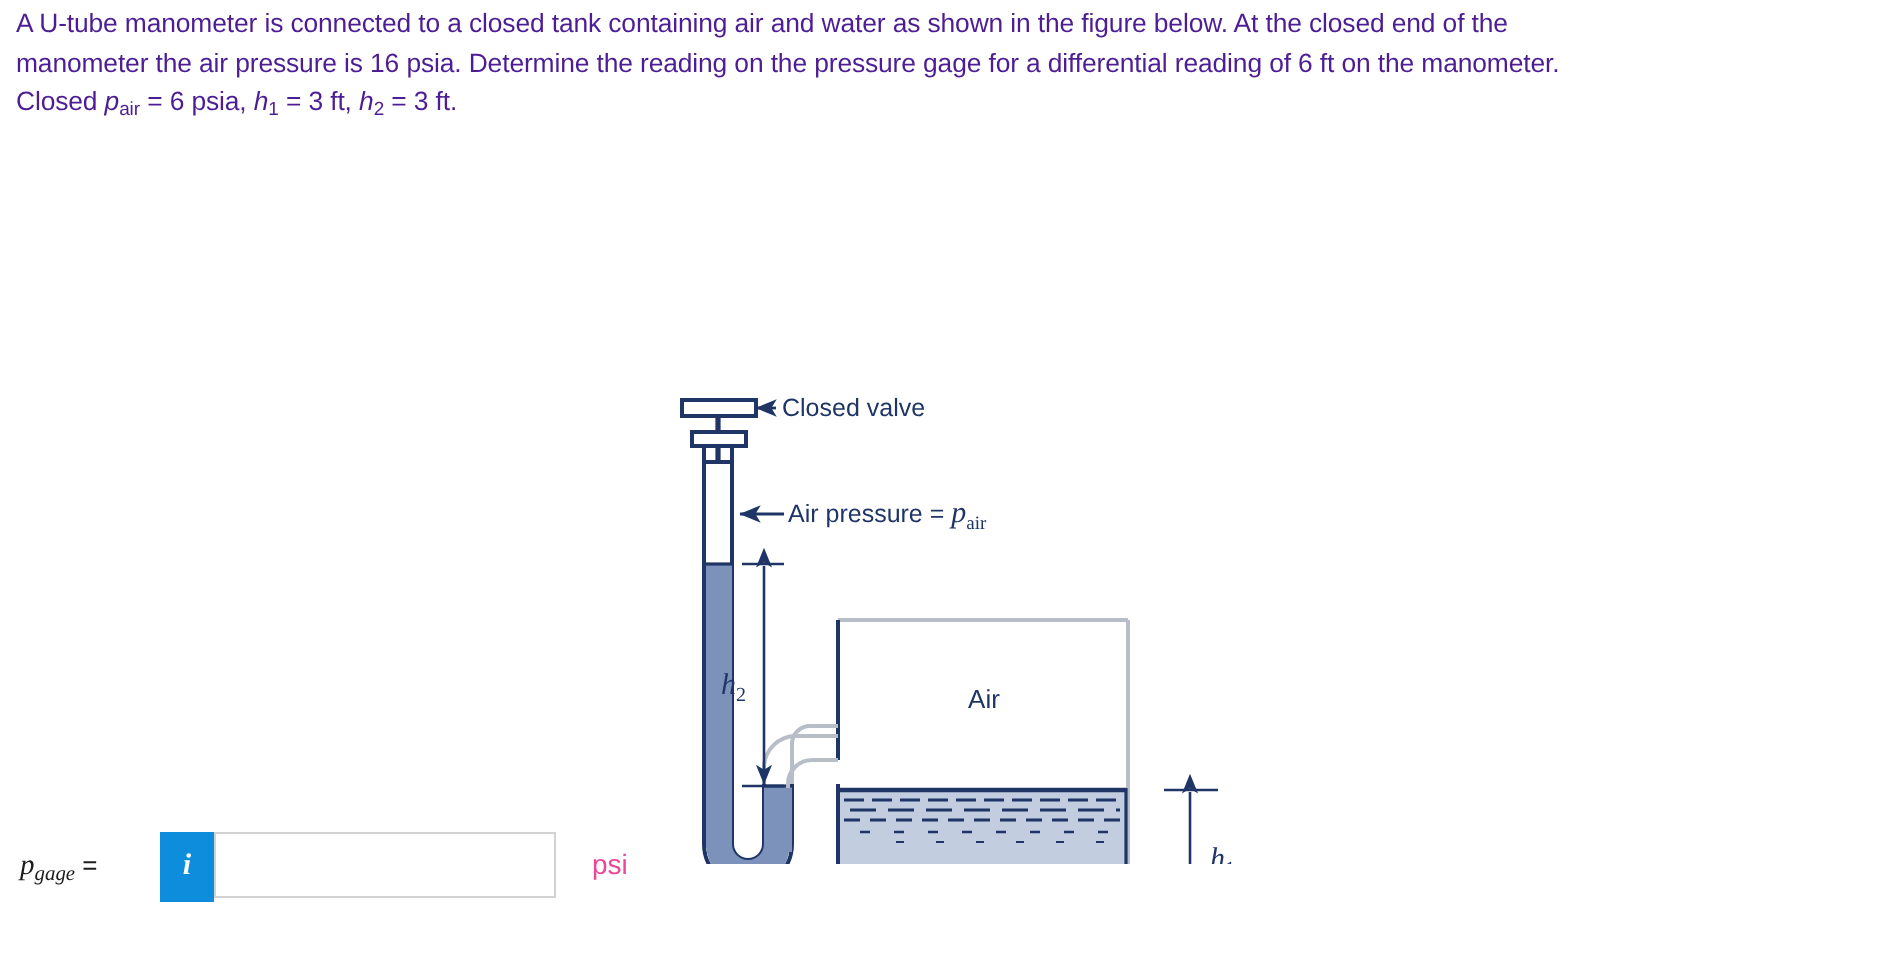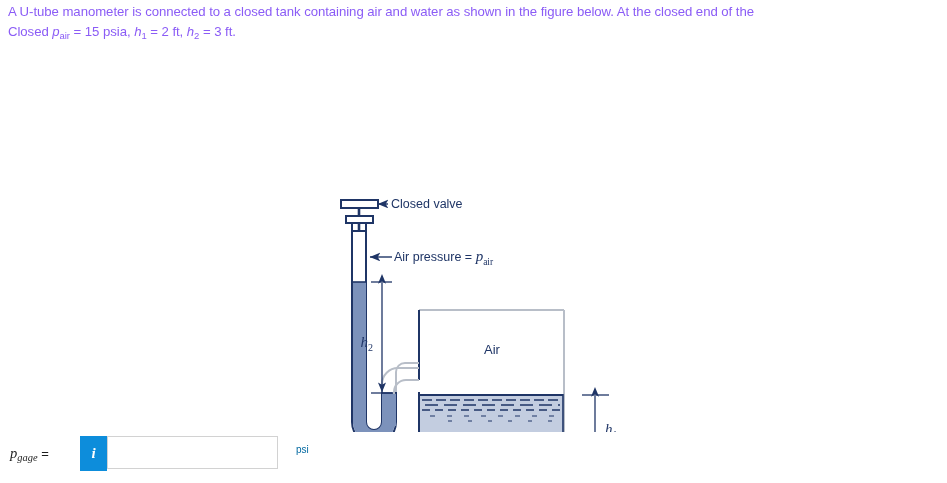--- a/index.html
+++ b/index.html
@@ -17,21 +17,21 @@
   }
 
   
   #problem-statement {
     position: absolute;
     left: 8px;
     top: 2px;
     width: 932px;
     font-size: 13.2px;
     line-height: 19.6px;
-    color: #8b5cf6;
+    color: #4c1d95;
     letter-spacing: -0.06px;
   }
   #problem-statement .ln { display: block; white-space: nowrap; }
   .ital { font-style: italic; }
   .sub {
     font-size: 0.72em;
     vertical-align: -0.28em;
     font-style: normal;
   }
   .sub.it { font-style: italic; }
@@ -43,21 +43,21 @@
     top: 92px;
     width: 947px;
     height: 340px;
   }
   #figure svg { display: block; }
 
   
   #answer-row {
     position: absolute;
     left: 0;
-    top: 436px;
+    top: 416px;
     width: 947px;
     height: 43px;
   }
   #pgage-label {
     position: absolute;
     left: 10px;
     top: 9px;
     font-family: "Liberation Serif", serif;
     font-size: 14.5px;
     font-style: italic;
@@ -99,30 +99,31 @@
     font-size: 13px;
     color: #1c1c1c;
     padding: 0 7px;
     box-sizing: border-box;
     outline: none;
   }
   #unit-label {
     position: absolute;
     left: 296px;
     top: 8px;
-    font-size: 10px;
-    color: #0369a1;
+    font-size: 14px;
+    color: #ec4899;
   }
 </style>
 </head>
 <body>
 
 <div id="problem-statement">
   <span class="ln">A U-tube manometer is connected to a closed tank containing air and water as shown in the figure below. At the closed end of the</span>
-  <span class="ln"><span>Closed </span><span class="ital">p</span><span class="sub">air</span><span> = 15 psia, </span><span class="ital">h</span><span class="sub">1</span><span> = 2 ft, </span><span class="ital">h</span><span class="sub">2</span><span> = 3 ft.</span></span>
+  <span class="ln">manometer the air pressure is 16 psia. Determine the reading on the pressure gage for a differential reading of 6 ft on the manometer.</span>
+  <span class="ln"><span>Closed </span><span class="ital">p</span><span class="sub">air</span><span> = 6 psia, </span><span class="ital">h</span><span class="sub">1</span><span> = 3 ft, </span><span class="ital">h</span><span class="sub">2</span><span> = 3 ft.</span></span>
 </div>
 
 <div id="figure">
 <svg width="947" height="340" viewBox="0 0 947 340" xmlns="http://www.w3.org/2000/svg">
   <defs>
     <marker id="arrowEnd" markerWidth="9" markerHeight="9" refX="7.4" refY="3.1" orient="auto" markerUnits="strokeWidth">
       <path d="M0,0 L7.6,3.1 L0,6.2 L1.9,3.1 z" fill="#1f3566"></path>
     </marker>
     <marker id="arrowStart" markerWidth="9" markerHeight="9" refX="0.6" refY="3.1" orient="auto-start-reverse" markerUnits="strokeWidth">
       <path d="M0,0 L7.6,3.1 L0,6.2 L1.9,3.1 z" fill="#1f3566"></path>

